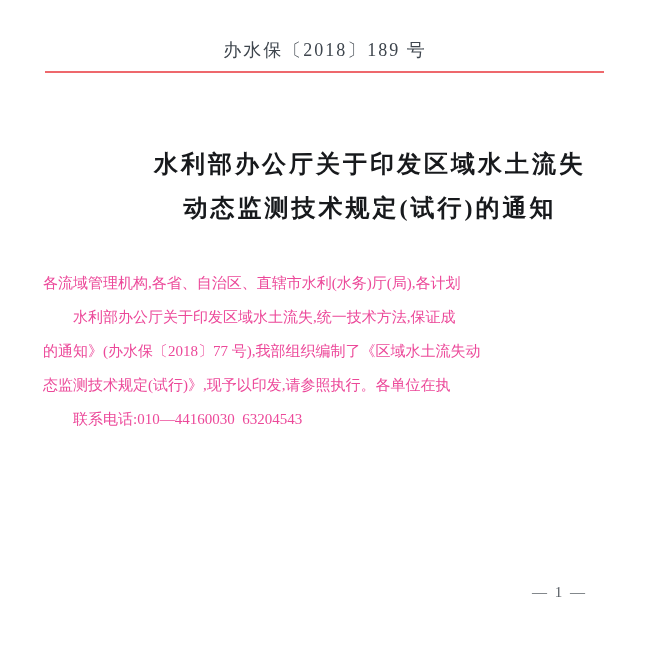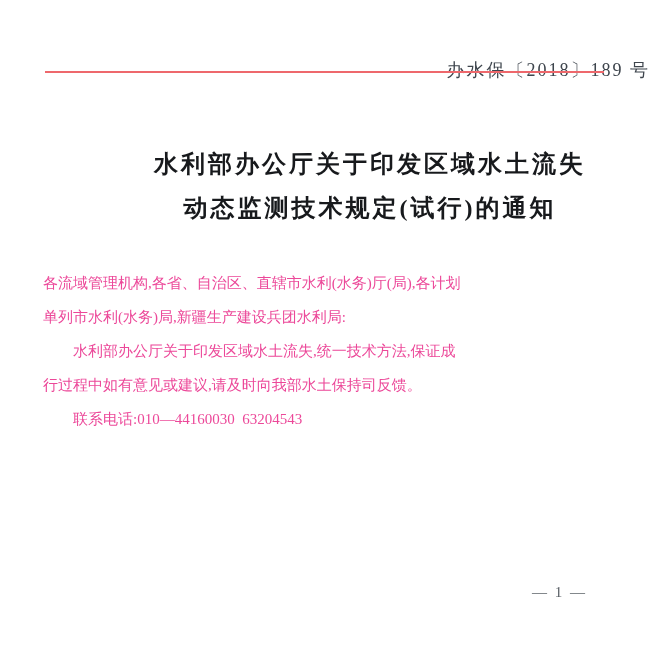--- a/index.html
+++ b/index.html
@@ -9,26 +9,25 @@
     height: 654px;
     background: #ffffff;
     overflow: hidden;
     font-family: "Liberation Serif", "DejaVu Serif", serif;
   }
   .doc-number {
     position: absolute;
     top: 38px;
     left: 0;
     width: 100%;
-    text-align: right;
+    text-align: center;
     font-size: 18px;
     line-height: 24px;
     letter-spacing: 2px;
     color: #3e454d;
-    margin-top: 20px;
   }
   .red-line {
     position: absolute;
     top: 71px;
     left: 45px;
     width: 559px;
     height: 2px;
     background: #ee686c;
   }
   .doc-title {
@@ -78,21 +77,21 @@
 
   <div class="red-line"></div>
 
   <div class="doc-title">
     <div>水利部办公厅关于印发区域水土流失</div>
     <div>动态监测技术规定(试行)的通知</div>
   </div>
 
   <div class="body-block">
     <div class="body-line">各流域管理机构,各省、自治区、直辖市水利(水务)厅(局),各计划</div>
-    <div class="body-line">单列市水利(水务)局,新疆生产建设兵团水利局:</div>
     <div class="body-line indent">水利部办公厅关于印发区域水土流失,统一技术方法,保证成</div>
-    <div class="body-line">行过程中如有意见或建议,请及时向我部水土保持司反馈。</div>
+    <div class="body-line">的通知》(办水保〔2018〕77 号),我部组织编制了《区域水土流失动</div>
+    <div class="body-line">态监测技术规定(试行)》,现予以印发,请参照执行。各单位在执</div>
     <div class="body-line indent">联系电话:010—44160030  63204543</div>
   </div>
 
   <div class="page-number">— 1 —</div>
 
 </div>
 
 </body></html>

